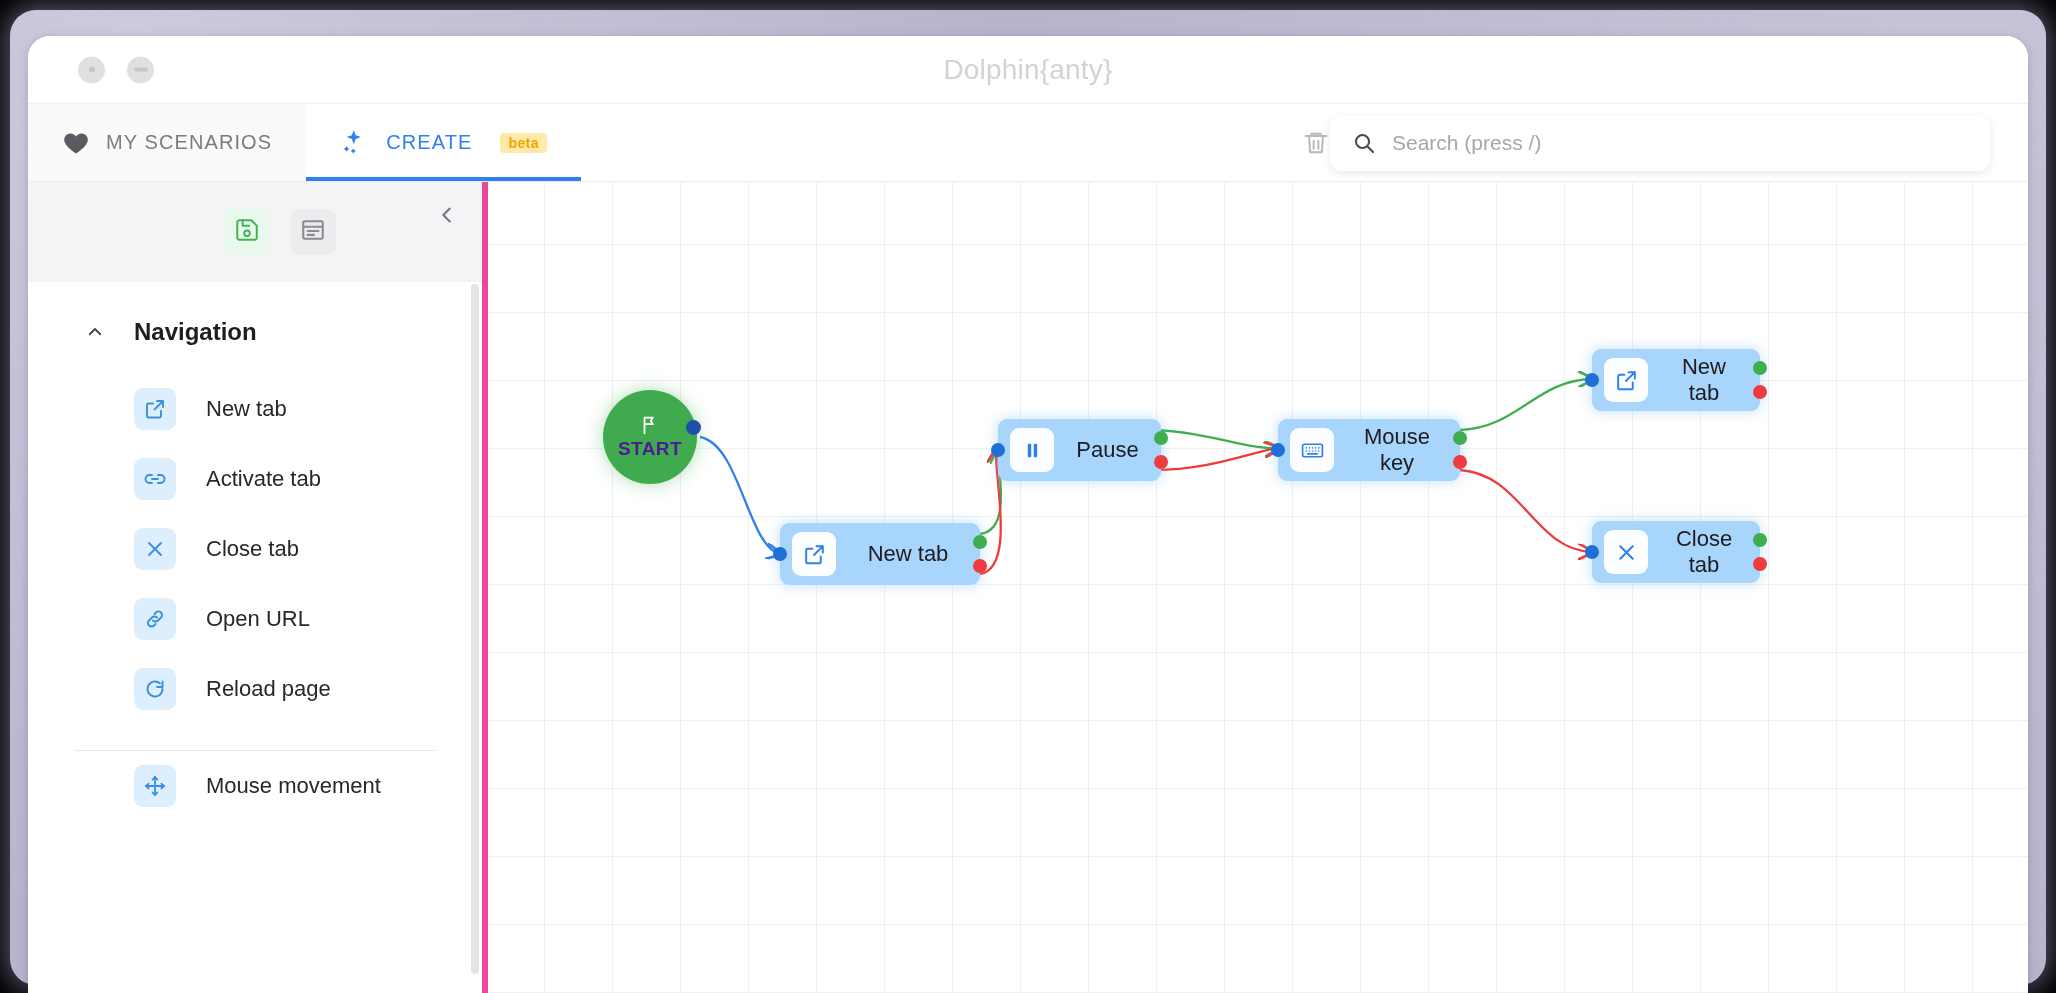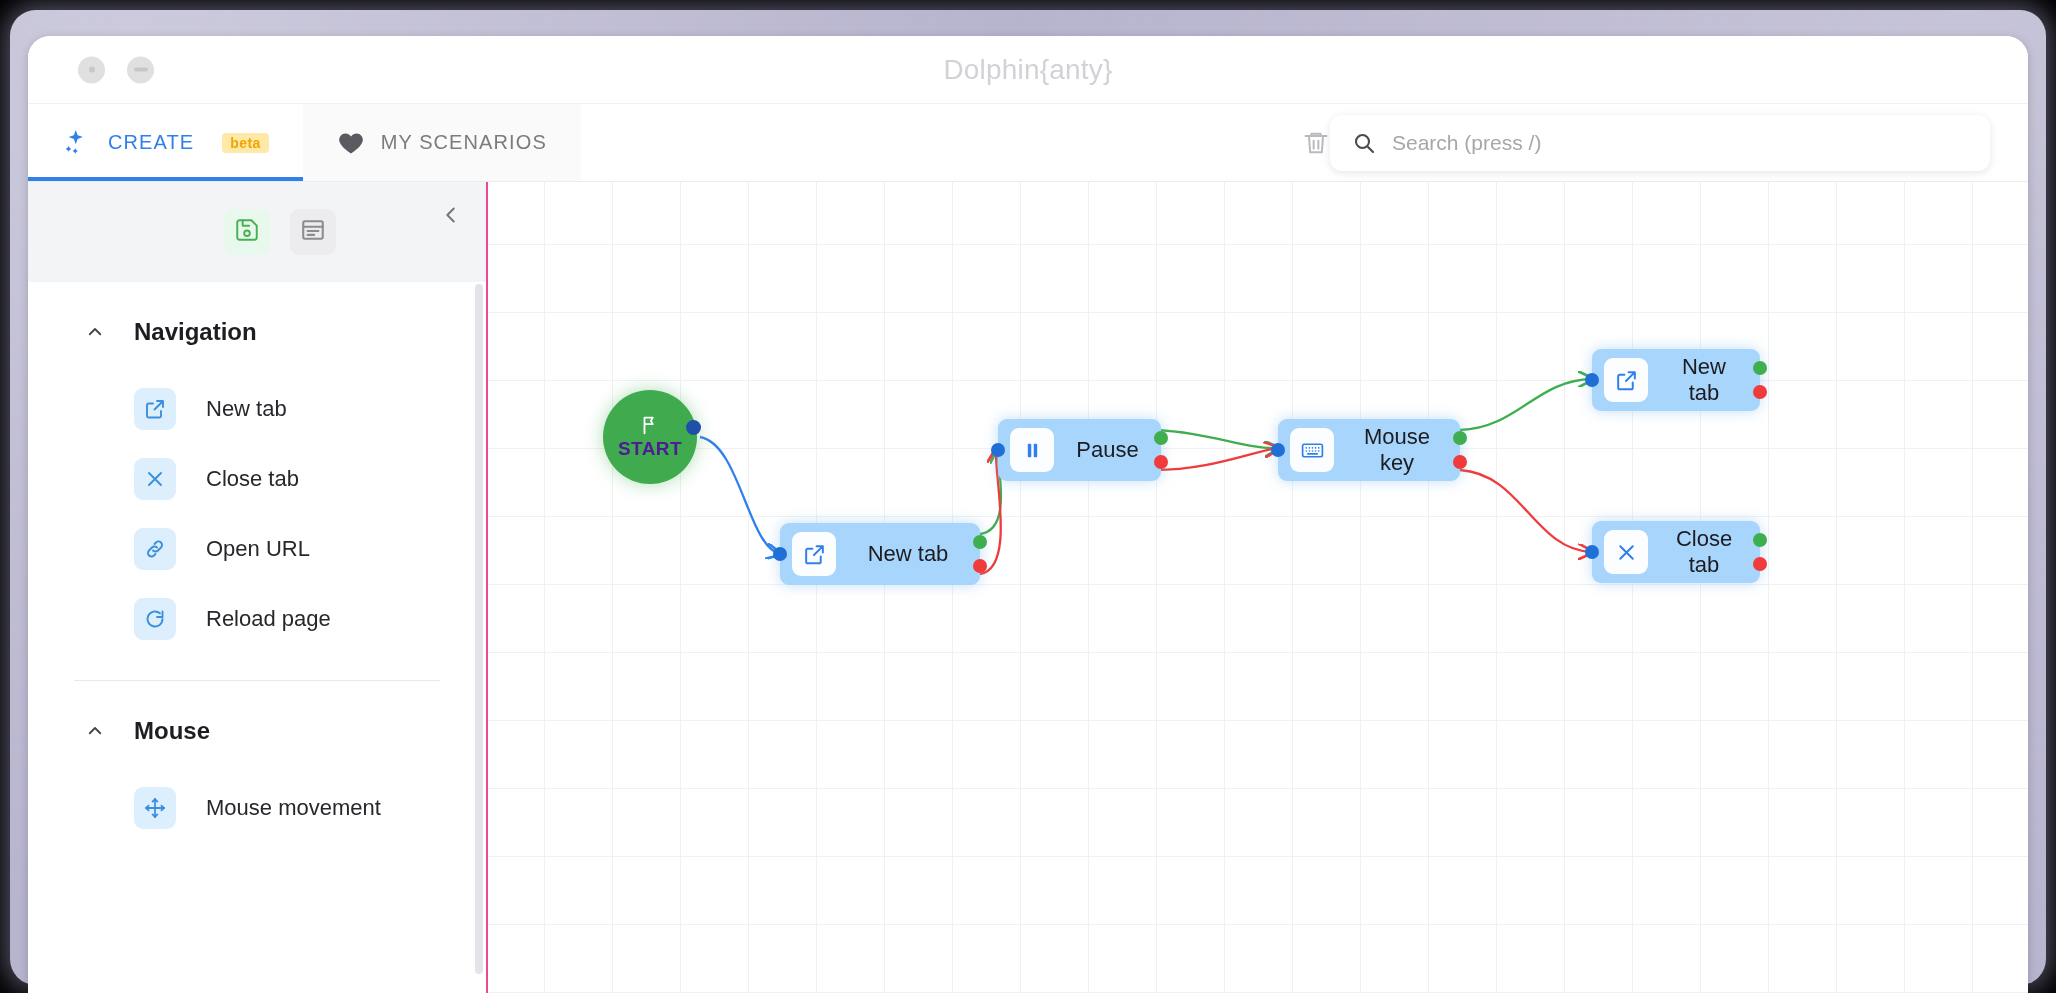--- a/index.html
+++ b/index.html
@@ -159,21 +159,21 @@
   .searchbox input::placeholder { color: #a6a6ac; }
 
   
   .body { display: flex; height: calc(957px - 68px - 78px); }
 
   
   .sidebar {
     width: 460px;
     position: relative;
     background: #ffffff;
-    border-right: 2px solid #ec4899;
+    border-right: 6px solid #ec4899;
     overflow: hidden;
   }
   .sidebar-toolbar {
     height: 100px;
     background: #f3f4f6;
     position: relative;
     display: flex;
     align-items: center;
     padding-left: 196px;
     gap: 20px;
@@ -334,39 +334,39 @@
       </div>
       <div class="dot">
         <span class="inner-bar"></span>
       </div>
     </div>
     <div class="app-title">Dolphin{anty}</div>
   </div>
 
   <div class="tabrow">
 
+    <div class="tab scenarios">
+      <span class="heart-icon">
+        <svg viewBox="0 0 24 24" fill="currentColor">
+            <path d="M12 21s-7.6-4.9-9.4-9A5.4 5.4 0 0 1 12 6.5 5.4 5.4 0 0 1 21.4 12c-1.8 4.1-9.4 9-9.4 9z"></path>
+          </svg>
+      </span>
+      <span class="tab-label">MY SCENARIOS</span>
+    </div>
+
     <div class="tab create active">
       <span class="sparkle-icon">
         <svg viewBox="0 0 24 24" fill="currentColor">
           <path d="M11 1.5l1.5 4.2 4.2 1.5-4.2 1.5L11 12.9 9.5 8.7 5.3 7.2l4.2-1.5L11 1.5z"></path>
           <path d="M5.2 14.4l.85 1.45 1.45.85-1.45.85-.85 1.45-.85-1.45-1.45-.85 1.45-.85.85-1.45z"></path>
           <path d="M10.6 16.2l.8 1.35 1.35.8-1.35.8-.8 1.35-.8-1.35-1.35-.8 1.35-.8.8-1.35z"></path>
         </svg>
       </span>
       <span class="tab-label">CREATE</span>
       <span class="beta-badge">beta</span>
-    </div>
-
-    <div class="tab scenarios">
-      <span class="heart-icon">
-        <svg viewBox="0 0 24 24" fill="currentColor">
-            <path d="M12 21s-7.6-4.9-9.4-9A5.4 5.4 0 0 1 12 6.5 5.4 5.4 0 0 1 21.4 12c-1.8 4.1-9.4 9-9.4 9z"></path>
-          </svg>
-      </span>
-      <span class="tab-label">MY SCENARIOS</span>
     </div>
 
     <div class="tabrow-right">
       <span class="trash-icon">
         <svg viewBox="0 0 24 24" fill="none" stroke="currentColor" stroke-width="1.7" stroke-linecap="round" stroke-linejoin="round">
           <path d="M3 6h18M8 6V4h8v2M6 6l1 14h10l1-14M10 10v7M14 10v7"></path>
         </svg>
       </span>
       <div class="searchbox">
         <span class="search-icon">
@@ -425,20 +425,28 @@
           <div class="item">
             <span class="item-icon">
               <svg viewBox="0 0 24 24" fill="none" stroke="currentColor" stroke-width="1.9" stroke-linecap="round" stroke-linejoin="round">
                 <path d="M14 4h6v6M20 4l-8.5 8.5"></path>
                   <path d="M18 14v5a1.5 1.5 0 0 1-1.5 1.5h-11A1.5 1.5 0 0 1 4 19V8a1.5 1.5 0 0 1 1.5-1.5H10"></path>
               </svg>
             </span>
             <span class="item-label">New tab</span>
           </div>
 
+          <div class="item">
+            <span class="item-icon">
+              <svg viewBox="0 0 24 24" fill="none" stroke="currentColor" stroke-width="1.9" stroke-linecap="round" stroke-linejoin="round">
+                <path d="M9 8H6.5a4 4 0 0 0 0 8H9M15 8h2.5a4 4 0 0 1 0 8H15M9 12h6"></path>
+              </svg>
+            </span>
+            <span class="item-label">Activate tab</span>
+          </div>
 
           <div class="item">
             <span class="item-icon">
               <svg viewBox="0 0 24 24" fill="none" stroke="currentColor" stroke-width="1.9" stroke-linecap="round">
                   <path d="M6 6l12 12M18 6L6 18"></path>
                 </svg>
             </span>
             <span class="item-label">Close tab</span>
           </div>
 
@@ -459,28 +467,20 @@
                   <path d="M19.5 4.5V10h-5.5"></path>
               </svg>
             </span>
             <span class="item-label">Reload page</span>
           </div>
 
           <div class="group-divider"></div>
         </div>
 
         <div class="group">
-          <div class="group-header">
-            <span class="group-chevron">
-              <svg viewBox="0 0 24 24" fill="none" stroke="currentColor" stroke-width="2.4" stroke-linecap="round" stroke-linejoin="round">
-                  <path d="M5 15l7-7 7 7"></path>
-                </svg>
-            </span>
-            <span class="group-title">Mouse</span>
-          </div>
 
 
           <div class="item">
             <span class="item-icon">
               <svg viewBox="0 0 24 24" fill="none" stroke="currentColor" stroke-width="1.8" stroke-linecap="round" stroke-linejoin="round">
                 <path d="M12 3v18M3 12h18"></path>
                 <path d="M12 3l-2.4 2.6M12 3l2.4 2.6M12 21l-2.4-2.6M12 21l2.4-2.6M3 12l2.6-2.4M3 12l2.6 2.4M21 12l-2.6-2.4M21 12l-2.6 2.4"></path>
               </svg>
             </span>
             <span class="item-label">Mouse movement</span>

